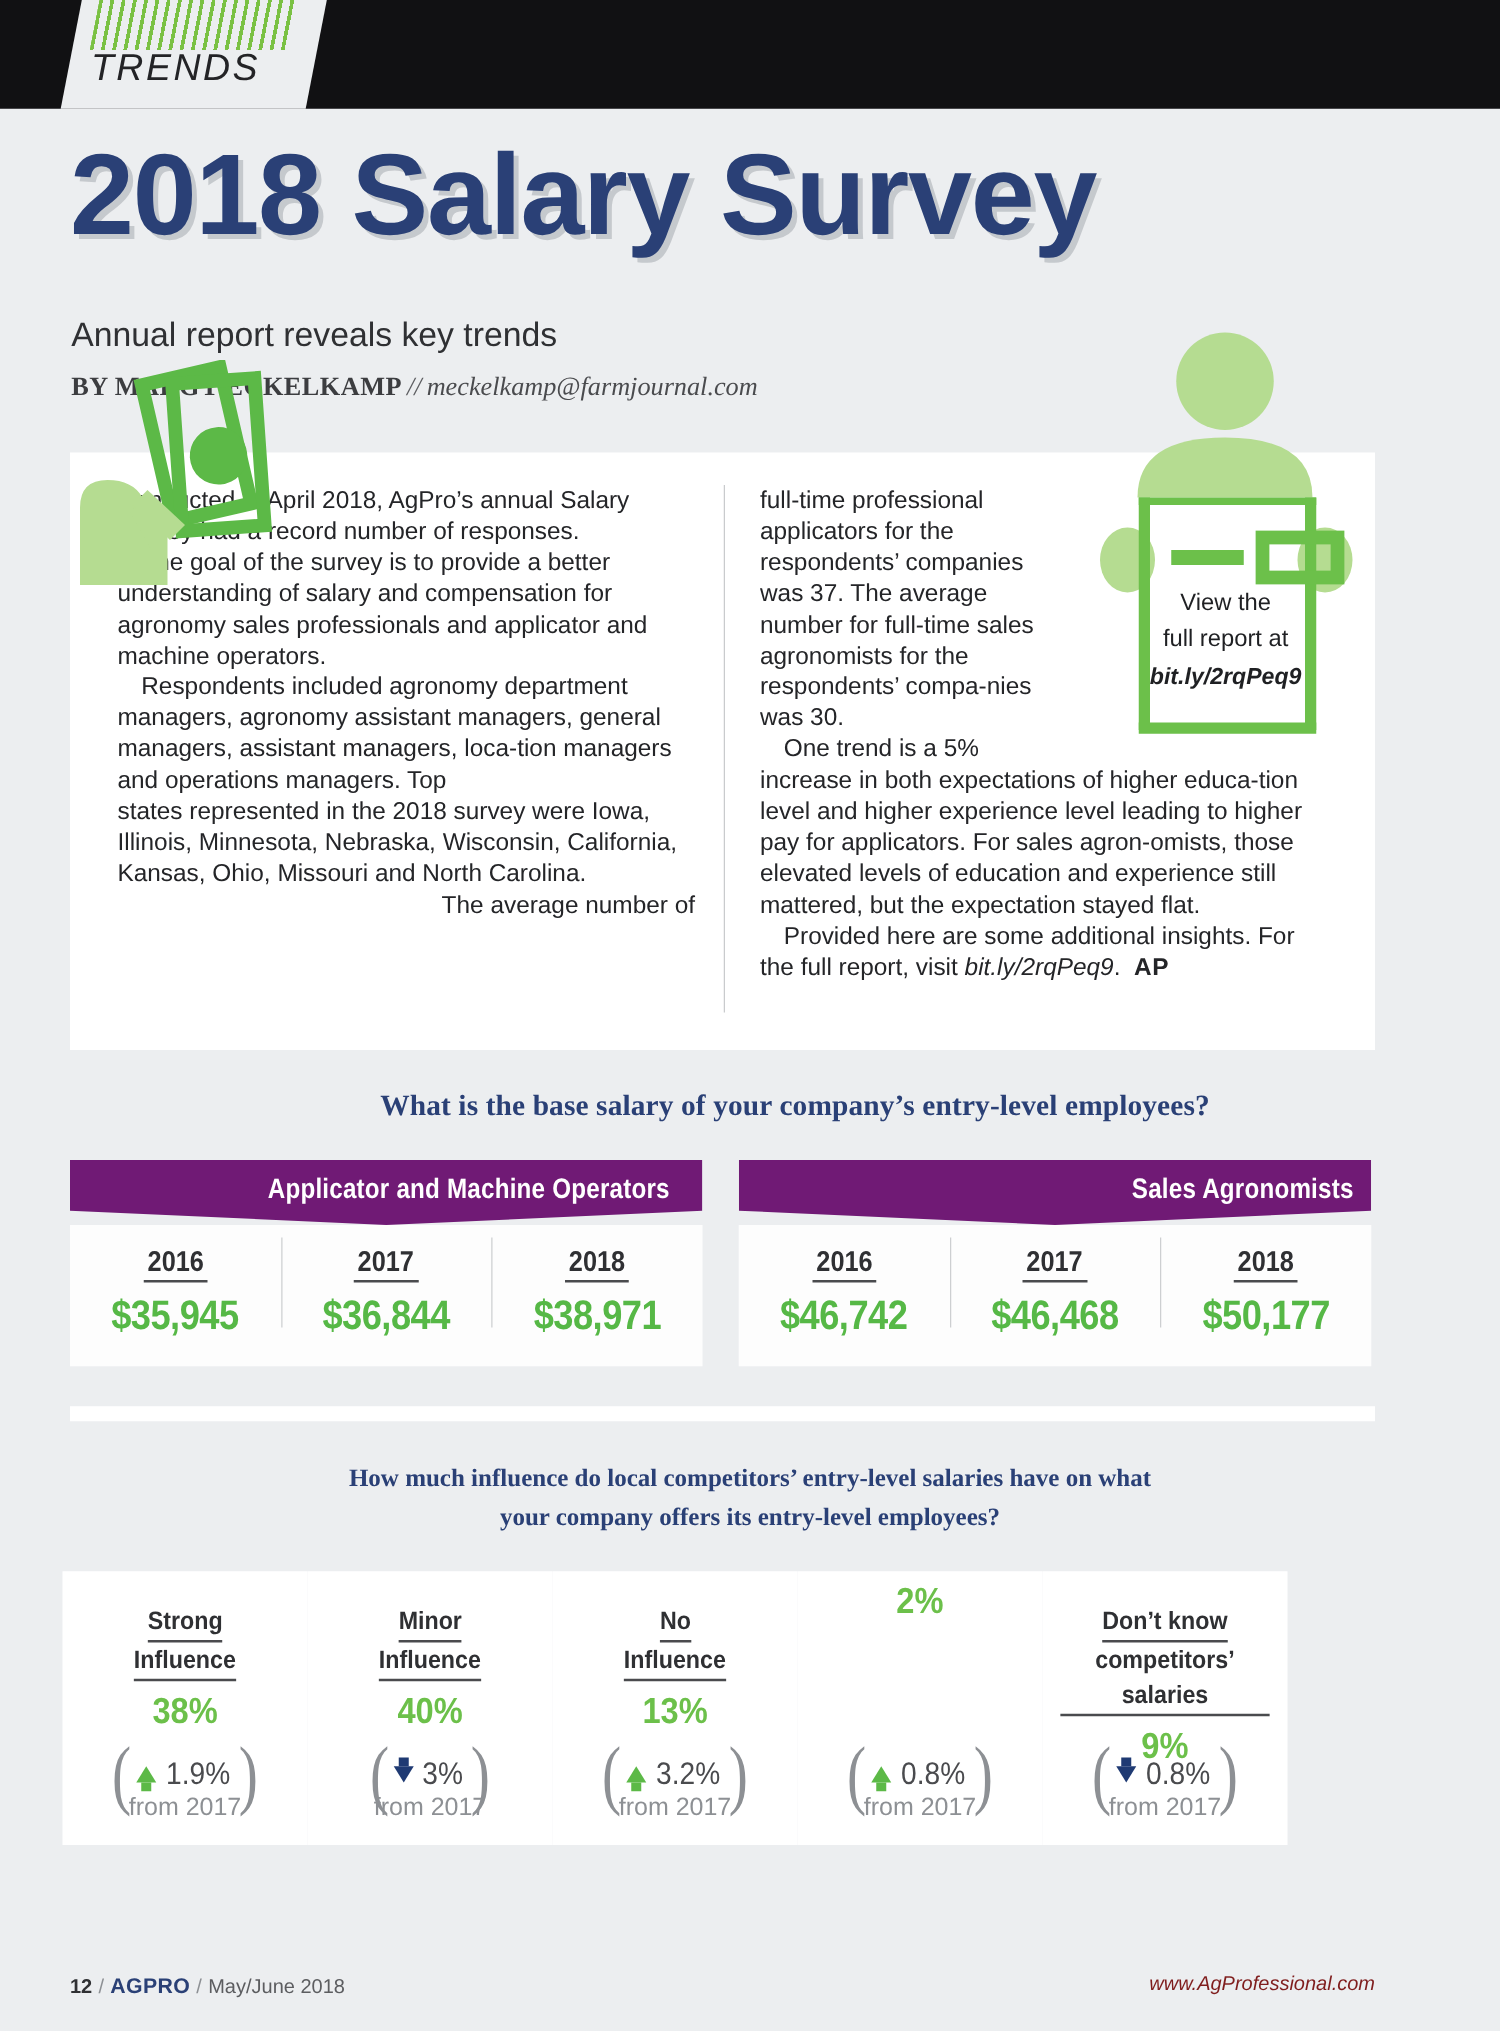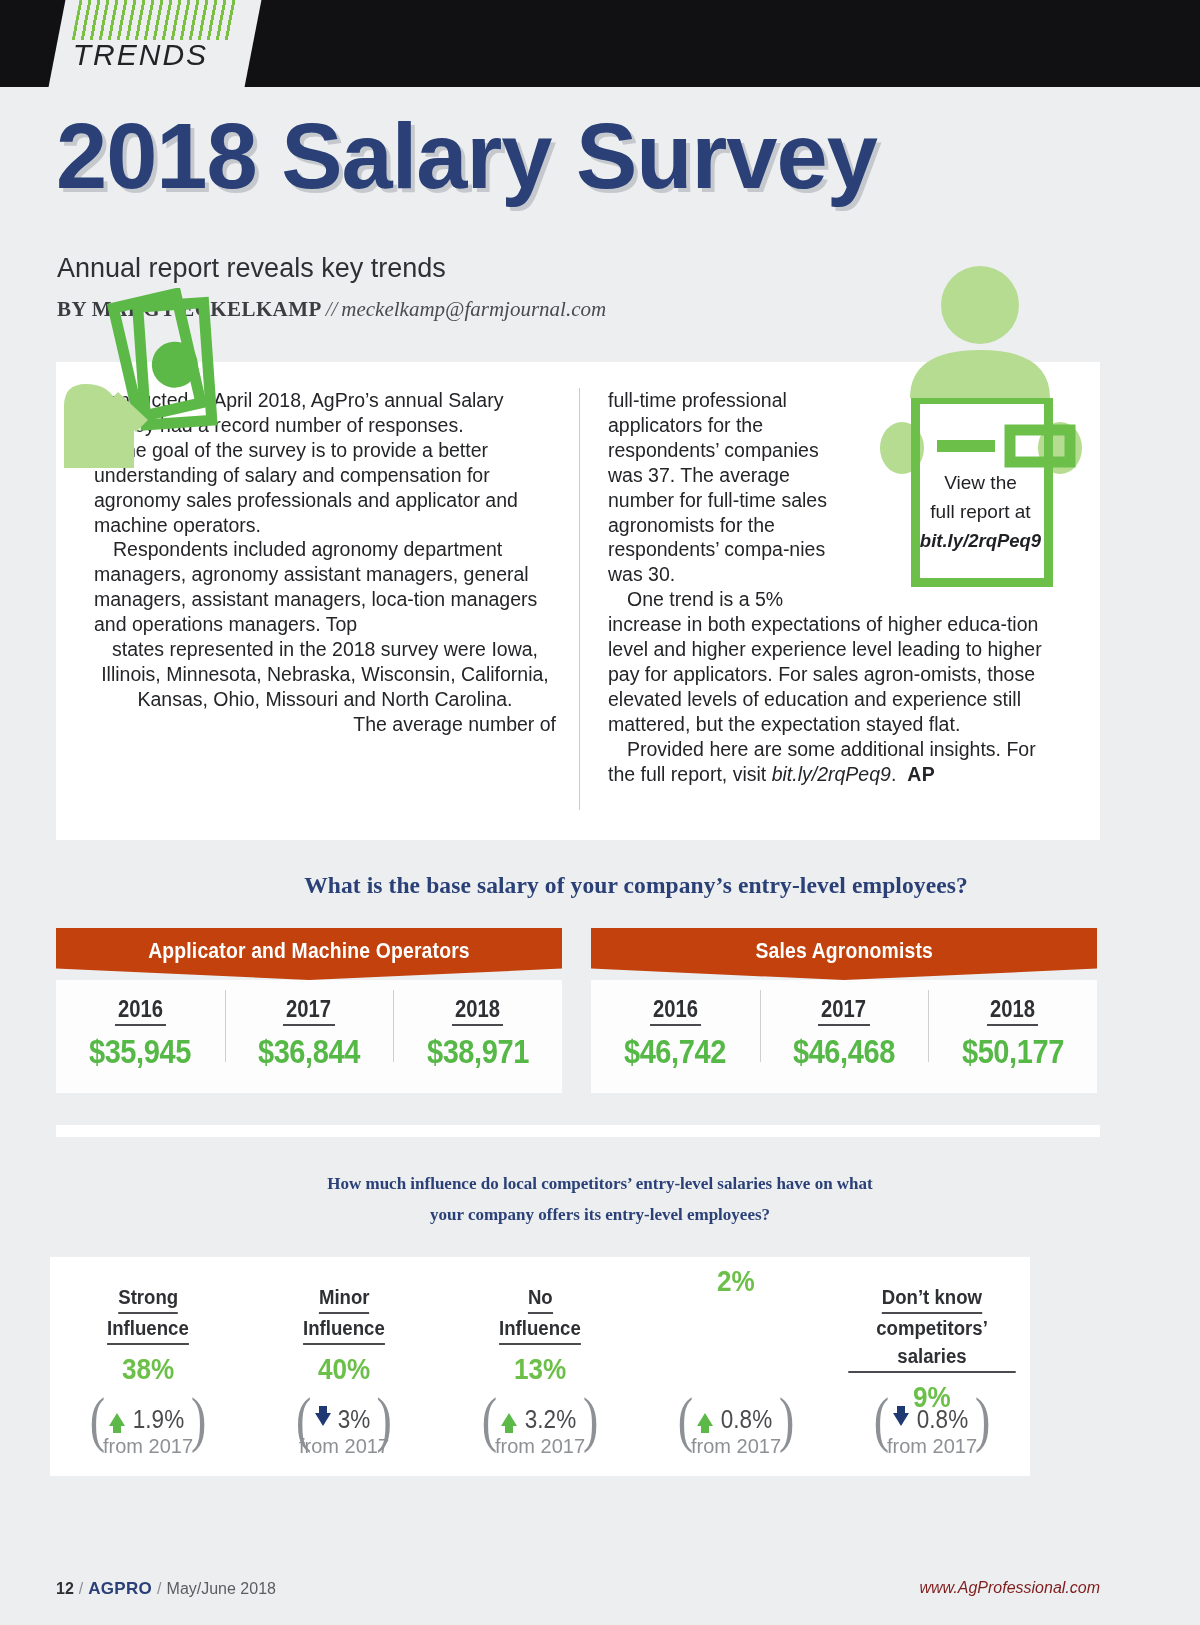--- a/index.html
+++ b/index.html
@@ -142,21 +142,21 @@
   .ap-mark { font-weight: bold; letter-spacing: 0.5px; }
 
   
   .rc-top { width: 248px; }
   .rc-rest { width: 460px; }
 
   
   .lc-top { width: 462px; }
   .lc-wrap {
     width: 462px;
-    text-align: center;
+    text-align: left;
   }
 
   
   .money-icon {
     position: absolute;
     left: 56px;
     top: 288px;
     width: 190px;
     height: 180px;
   }
@@ -208,23 +208,23 @@
     width: 506px;
     height: 165px;
   }
   .salary-card.left  { left: 0; }
   .salary-card.right { left: 535px; }
 
   .sc-header {
     position: relative;
     width: 100%;
     height: 52px;
-    background: #c2410c;
+    background: #701a75;
     color: #ffffff;
-    text-align: center;
+    text-align: right;
     font-size: 22.5px;
     font-weight: bold;
     line-height: 46px;
     font-family: "Liberation Sans Narrow", "Liberation Sans", sans-serif;
     clip-path: polygon(0 0, 100% 0, 100% 78%, 50% 100%, 0 78%);
     transform: scaleX(1);
     letter-spacing: 0.2px;
   }
   .sc-header span {
     display: inline-block;
@@ -281,21 +281,21 @@
 
   
   .q2-title {
     position: absolute;
     top: 1168px;
     left: 0;
     width: 1200px;
     text-align: center;
     font-family: "Liberation Serif", serif;
     font-weight: bold;
-    font-size: 17px;
+    font-size: 20px;
     line-height: 31px;
     color: #2a4076;
   }
   .stat-row {
     position: absolute;
     top: 1257px;
     left: 50px;
     width: 1100px;
     height: 219px;
     display: flex;

